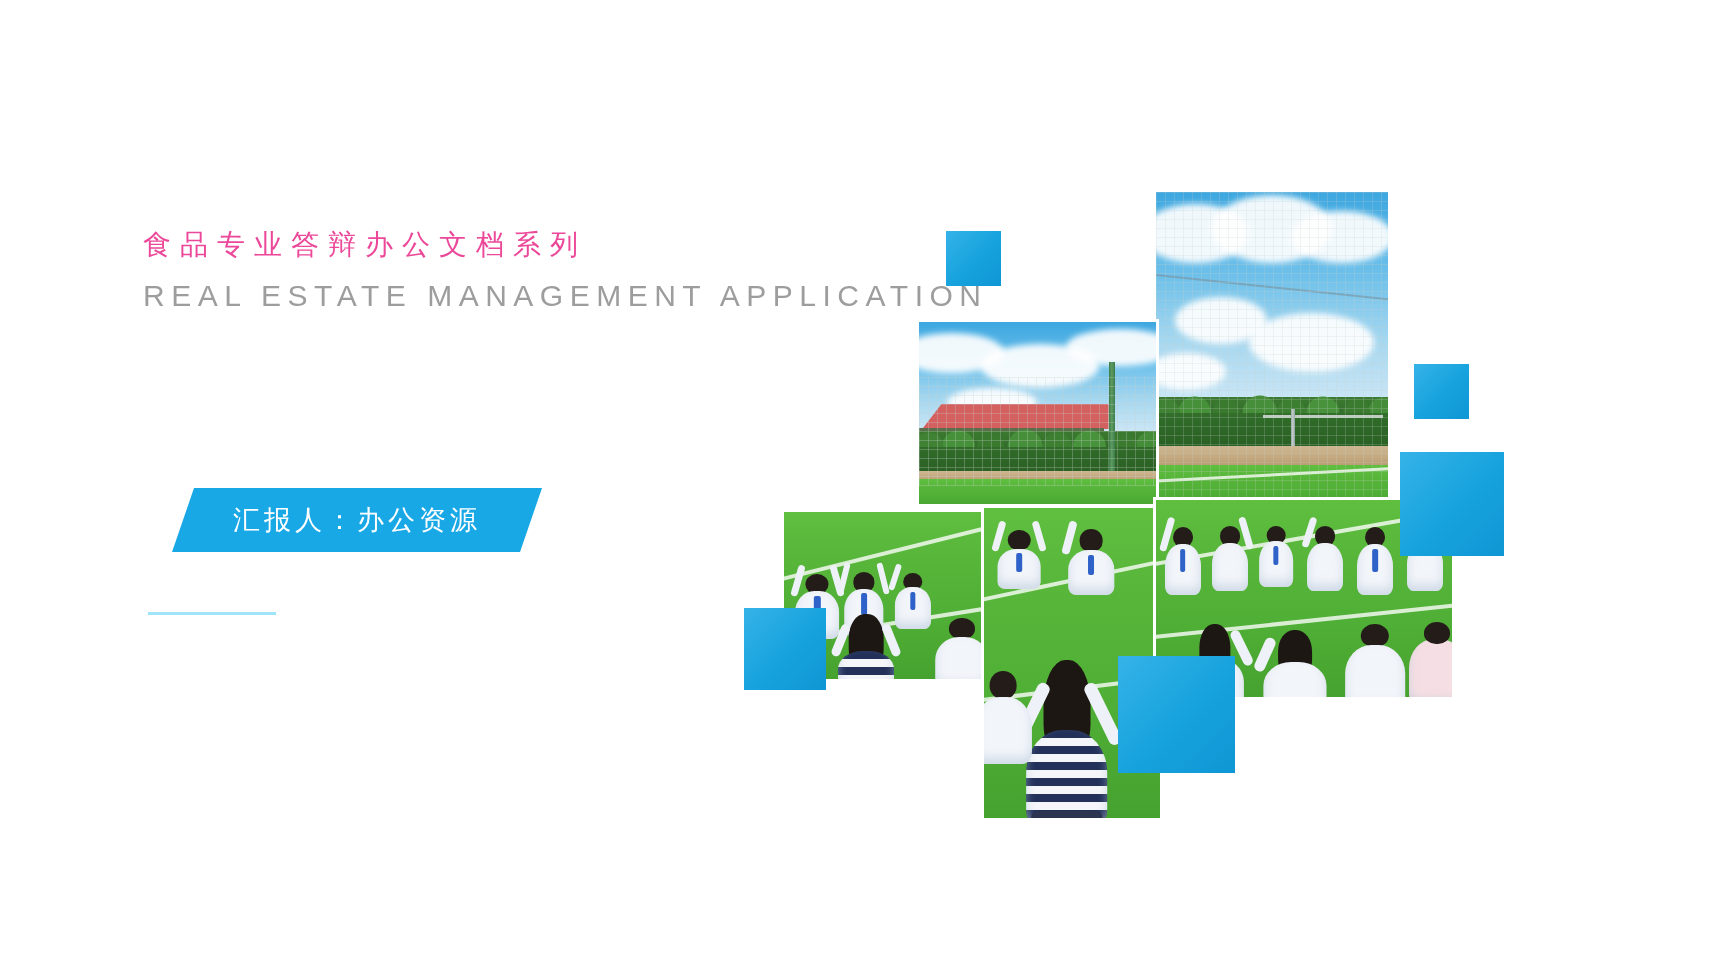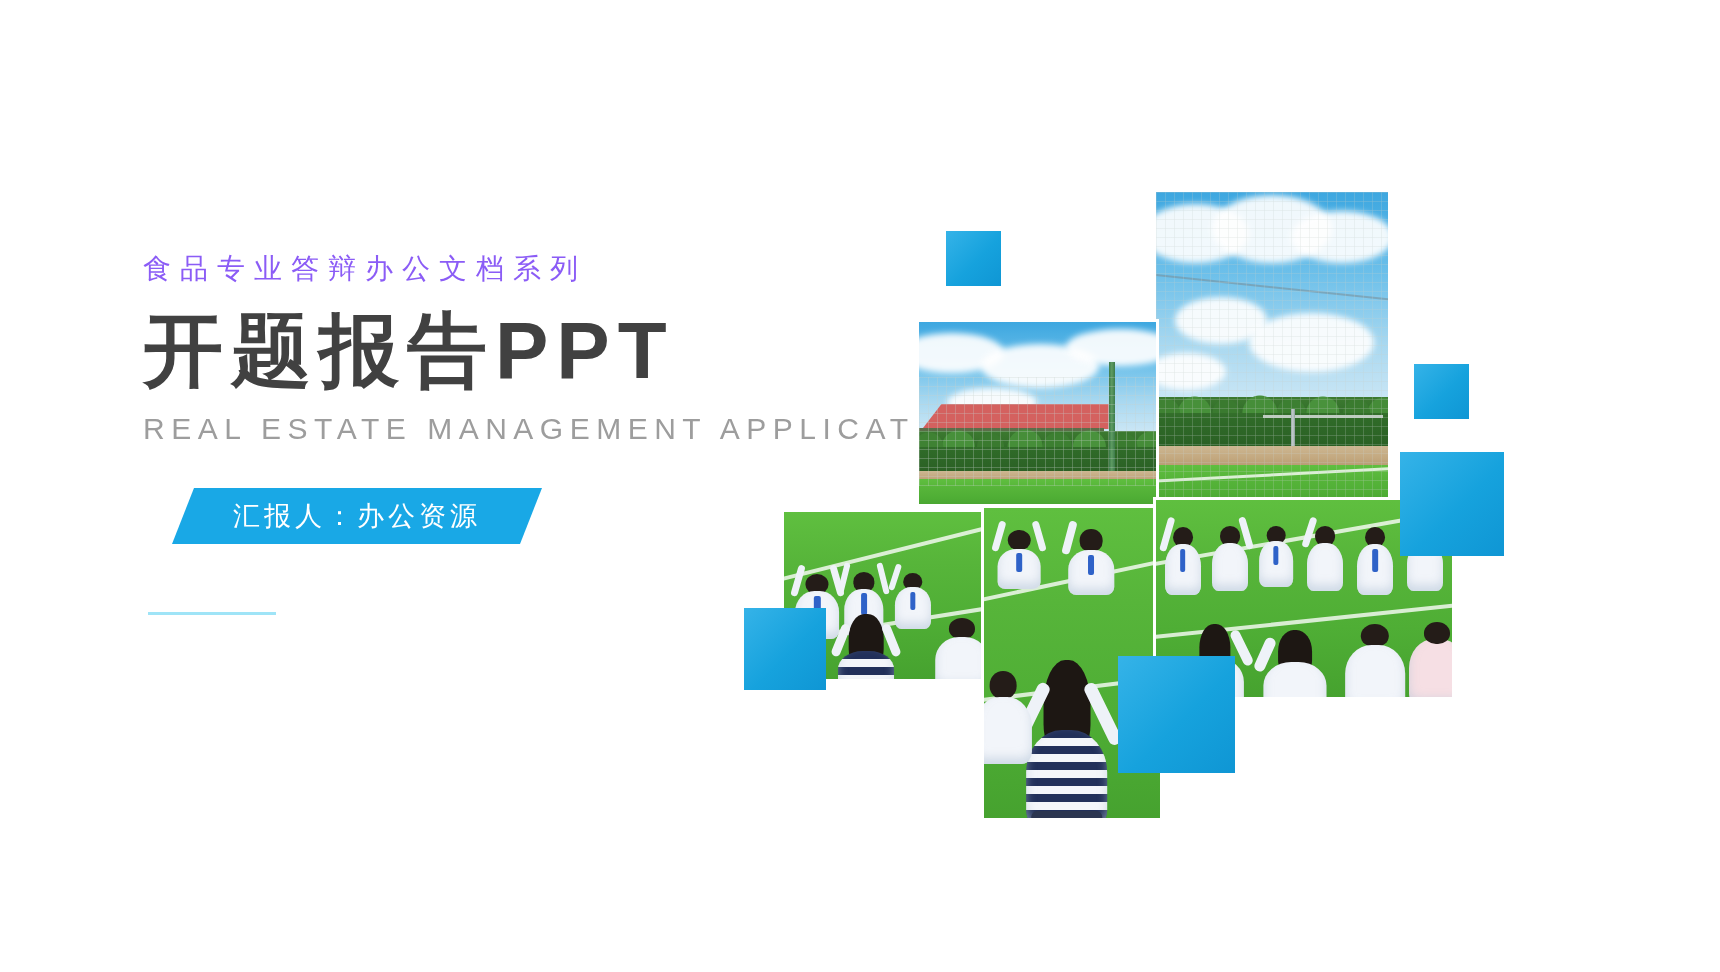--- a/index.html
+++ b/index.html
@@ -46,27 +46,26 @@
   }
 
   
   .text-block {
     position: absolute;
     left: 143px;
     top: 228px;
     width: 760px;
   }
   .tagline {
-    color: #8b5cf6;
+    color: #ec4899;
     font-size: 28px;
     letter-spacing: 9px;
     font-weight: 400;
     white-space: nowrap;
     line-height: 1.2;
-    margin-top: 24px;
   }
   .main-title {
     margin-top: 20px;
     color: #414141;
     font-size: 80px;
     font-weight: 700;
     letter-spacing: 8px;
     white-space: nowrap;
     line-height: 1.12;
   }
@@ -79,21 +78,21 @@
     white-space: nowrap;
     line-height: 1.2;
   }
 
   
   .banner {
     position: absolute;
     left: 172px;
     top: 488px;
     width: 370px;
-    height: 56px;
+    height: 64px;
   }
   .banner-shape {
     position: absolute;
     left: 0; top: 0;
     width: 100%;
     height: 100%;
     background: #19a8e6;
     clip-path: polygon(22px 0, 100% 0, calc(100% - 22px) 100%, 0 100%);
   }
   .banner-label {
@@ -279,21 +278,20 @@
   }
 </style>
 </head>
 <body>
 
 <div class="slide">
 
 
   <div class="text-block">
     <div class="tagline">食品专业答辩办公文档系列</div>
-    <div class="main-title">开题报告PPT</div>
     <div class="eng-sub">REAL ESTATE MANAGEMENT APPLICATION</div>
   </div>
 
   <div class="banner">
     <div class="banner-shape"></div>
     <div class="banner-label">汇报人：办公资源</div>
   </div>
 
   <div class="thin-rule"></div>
 

